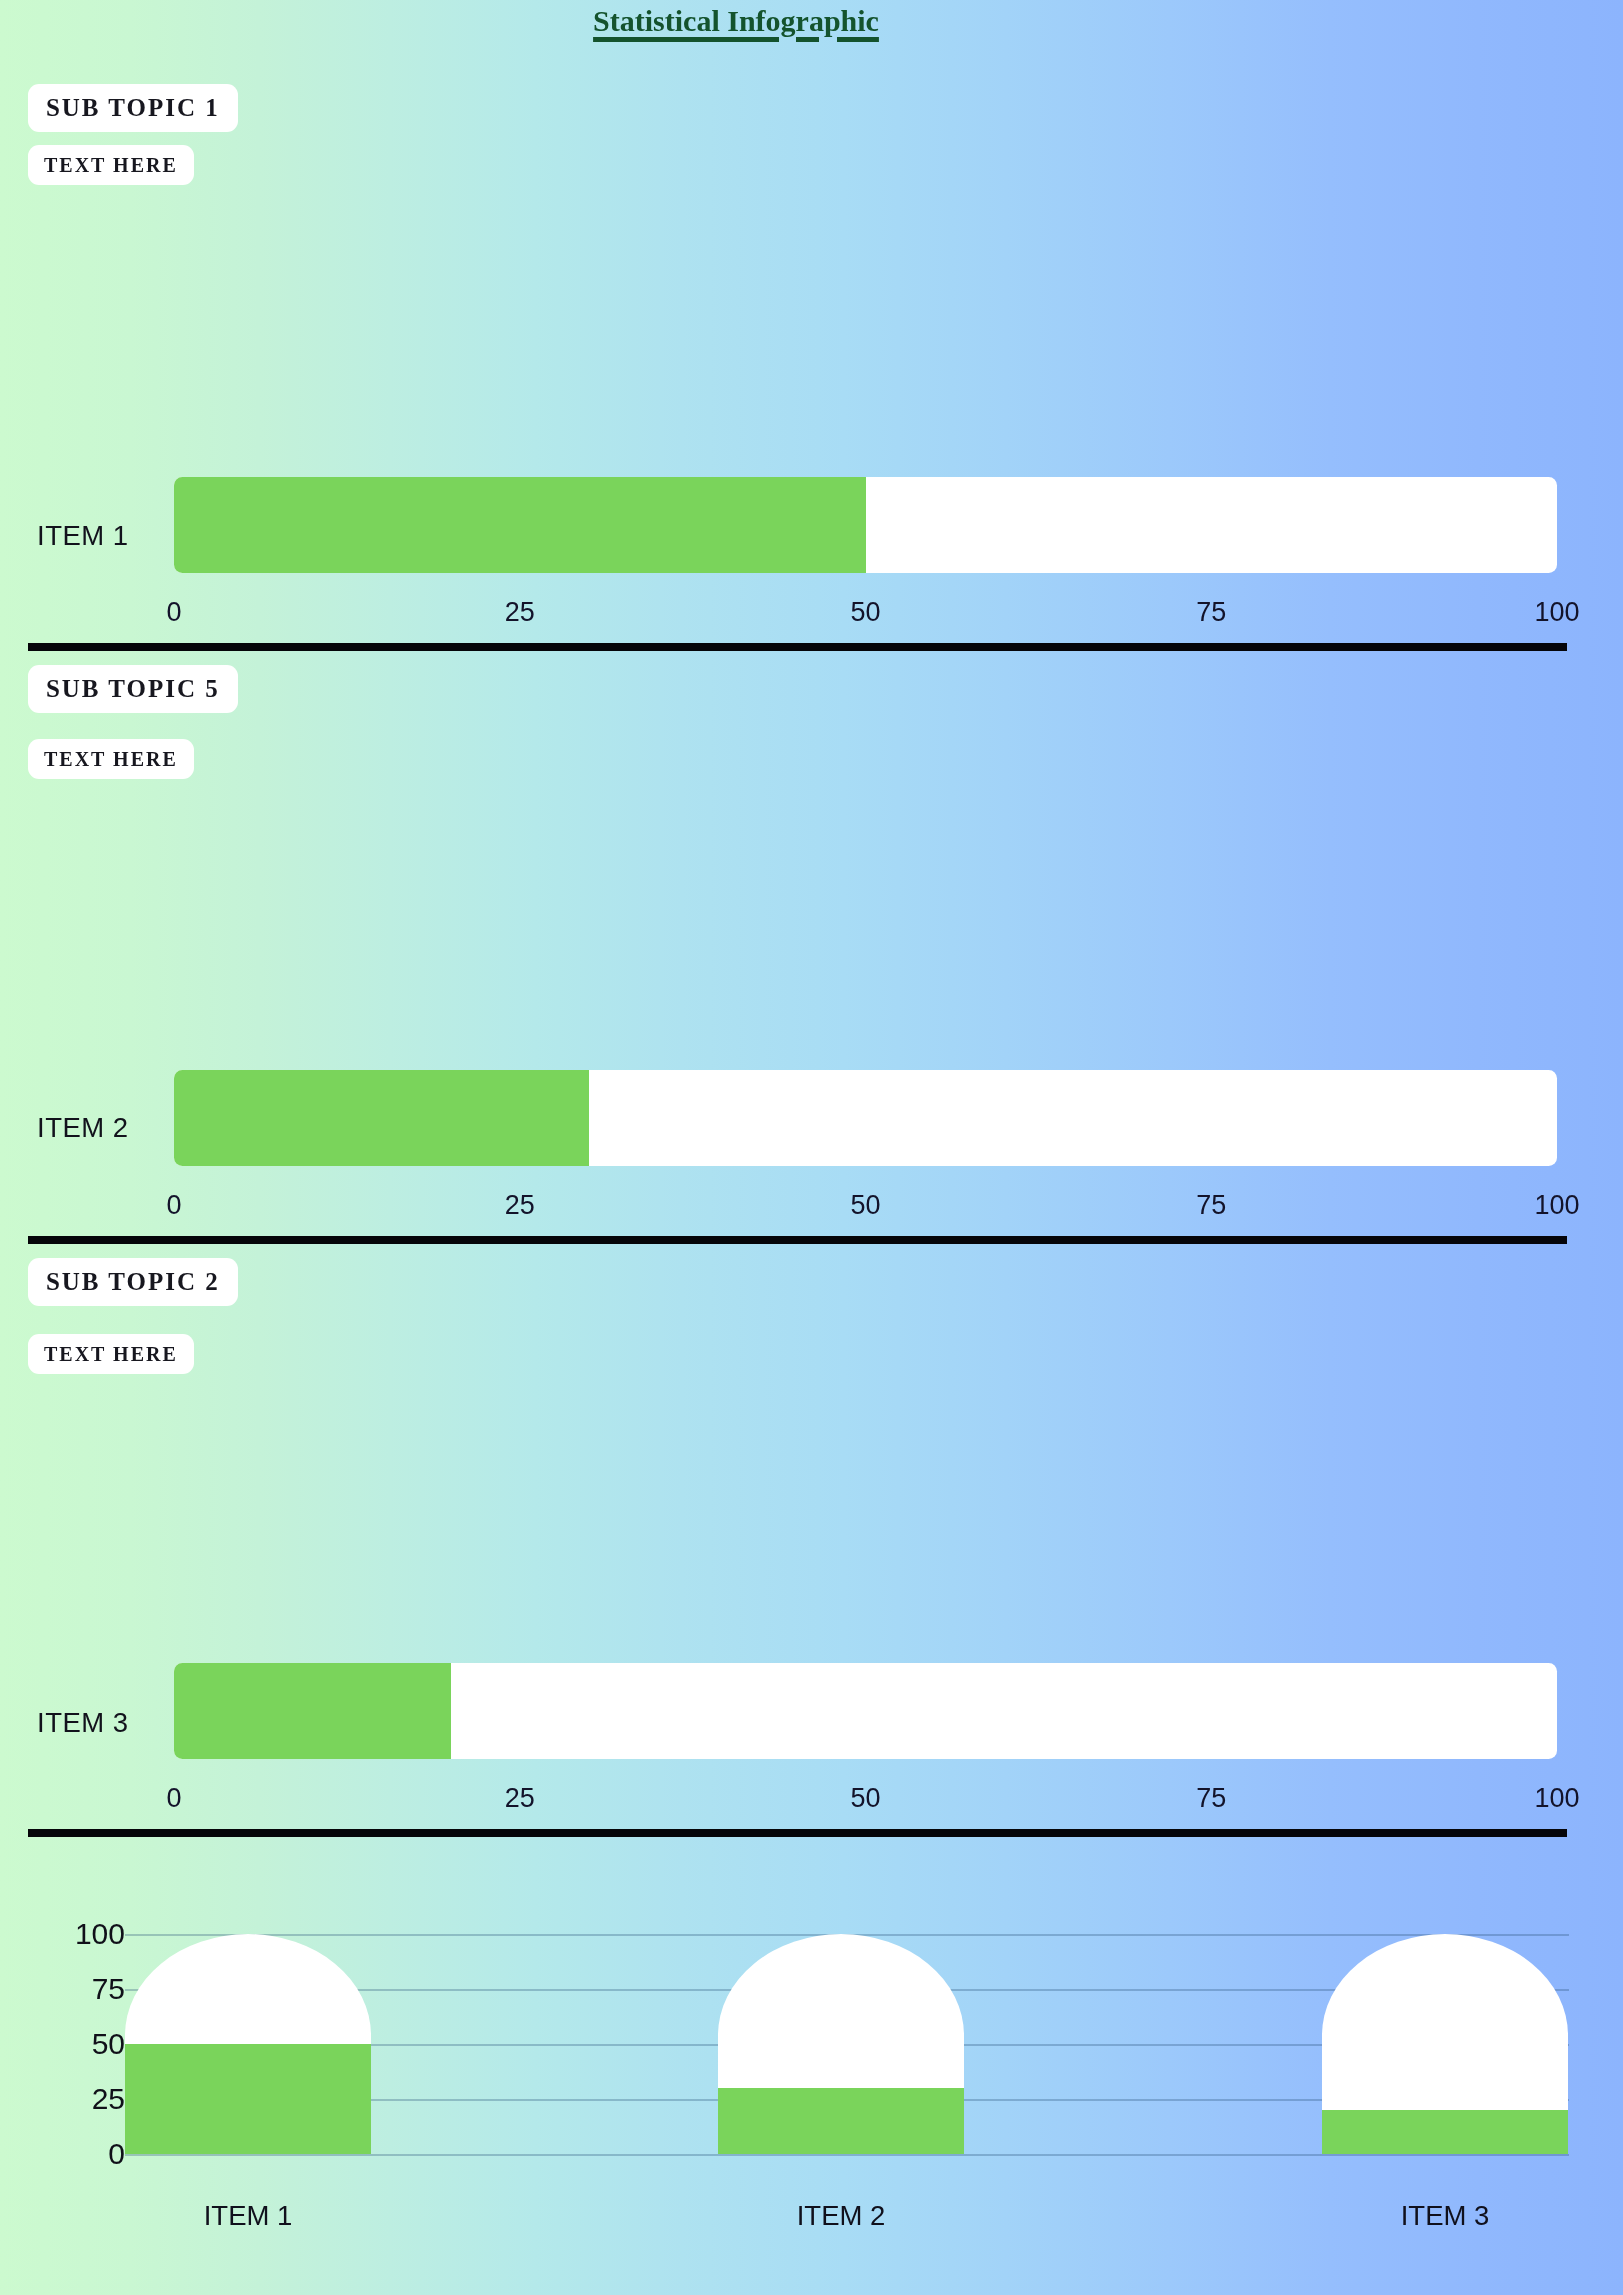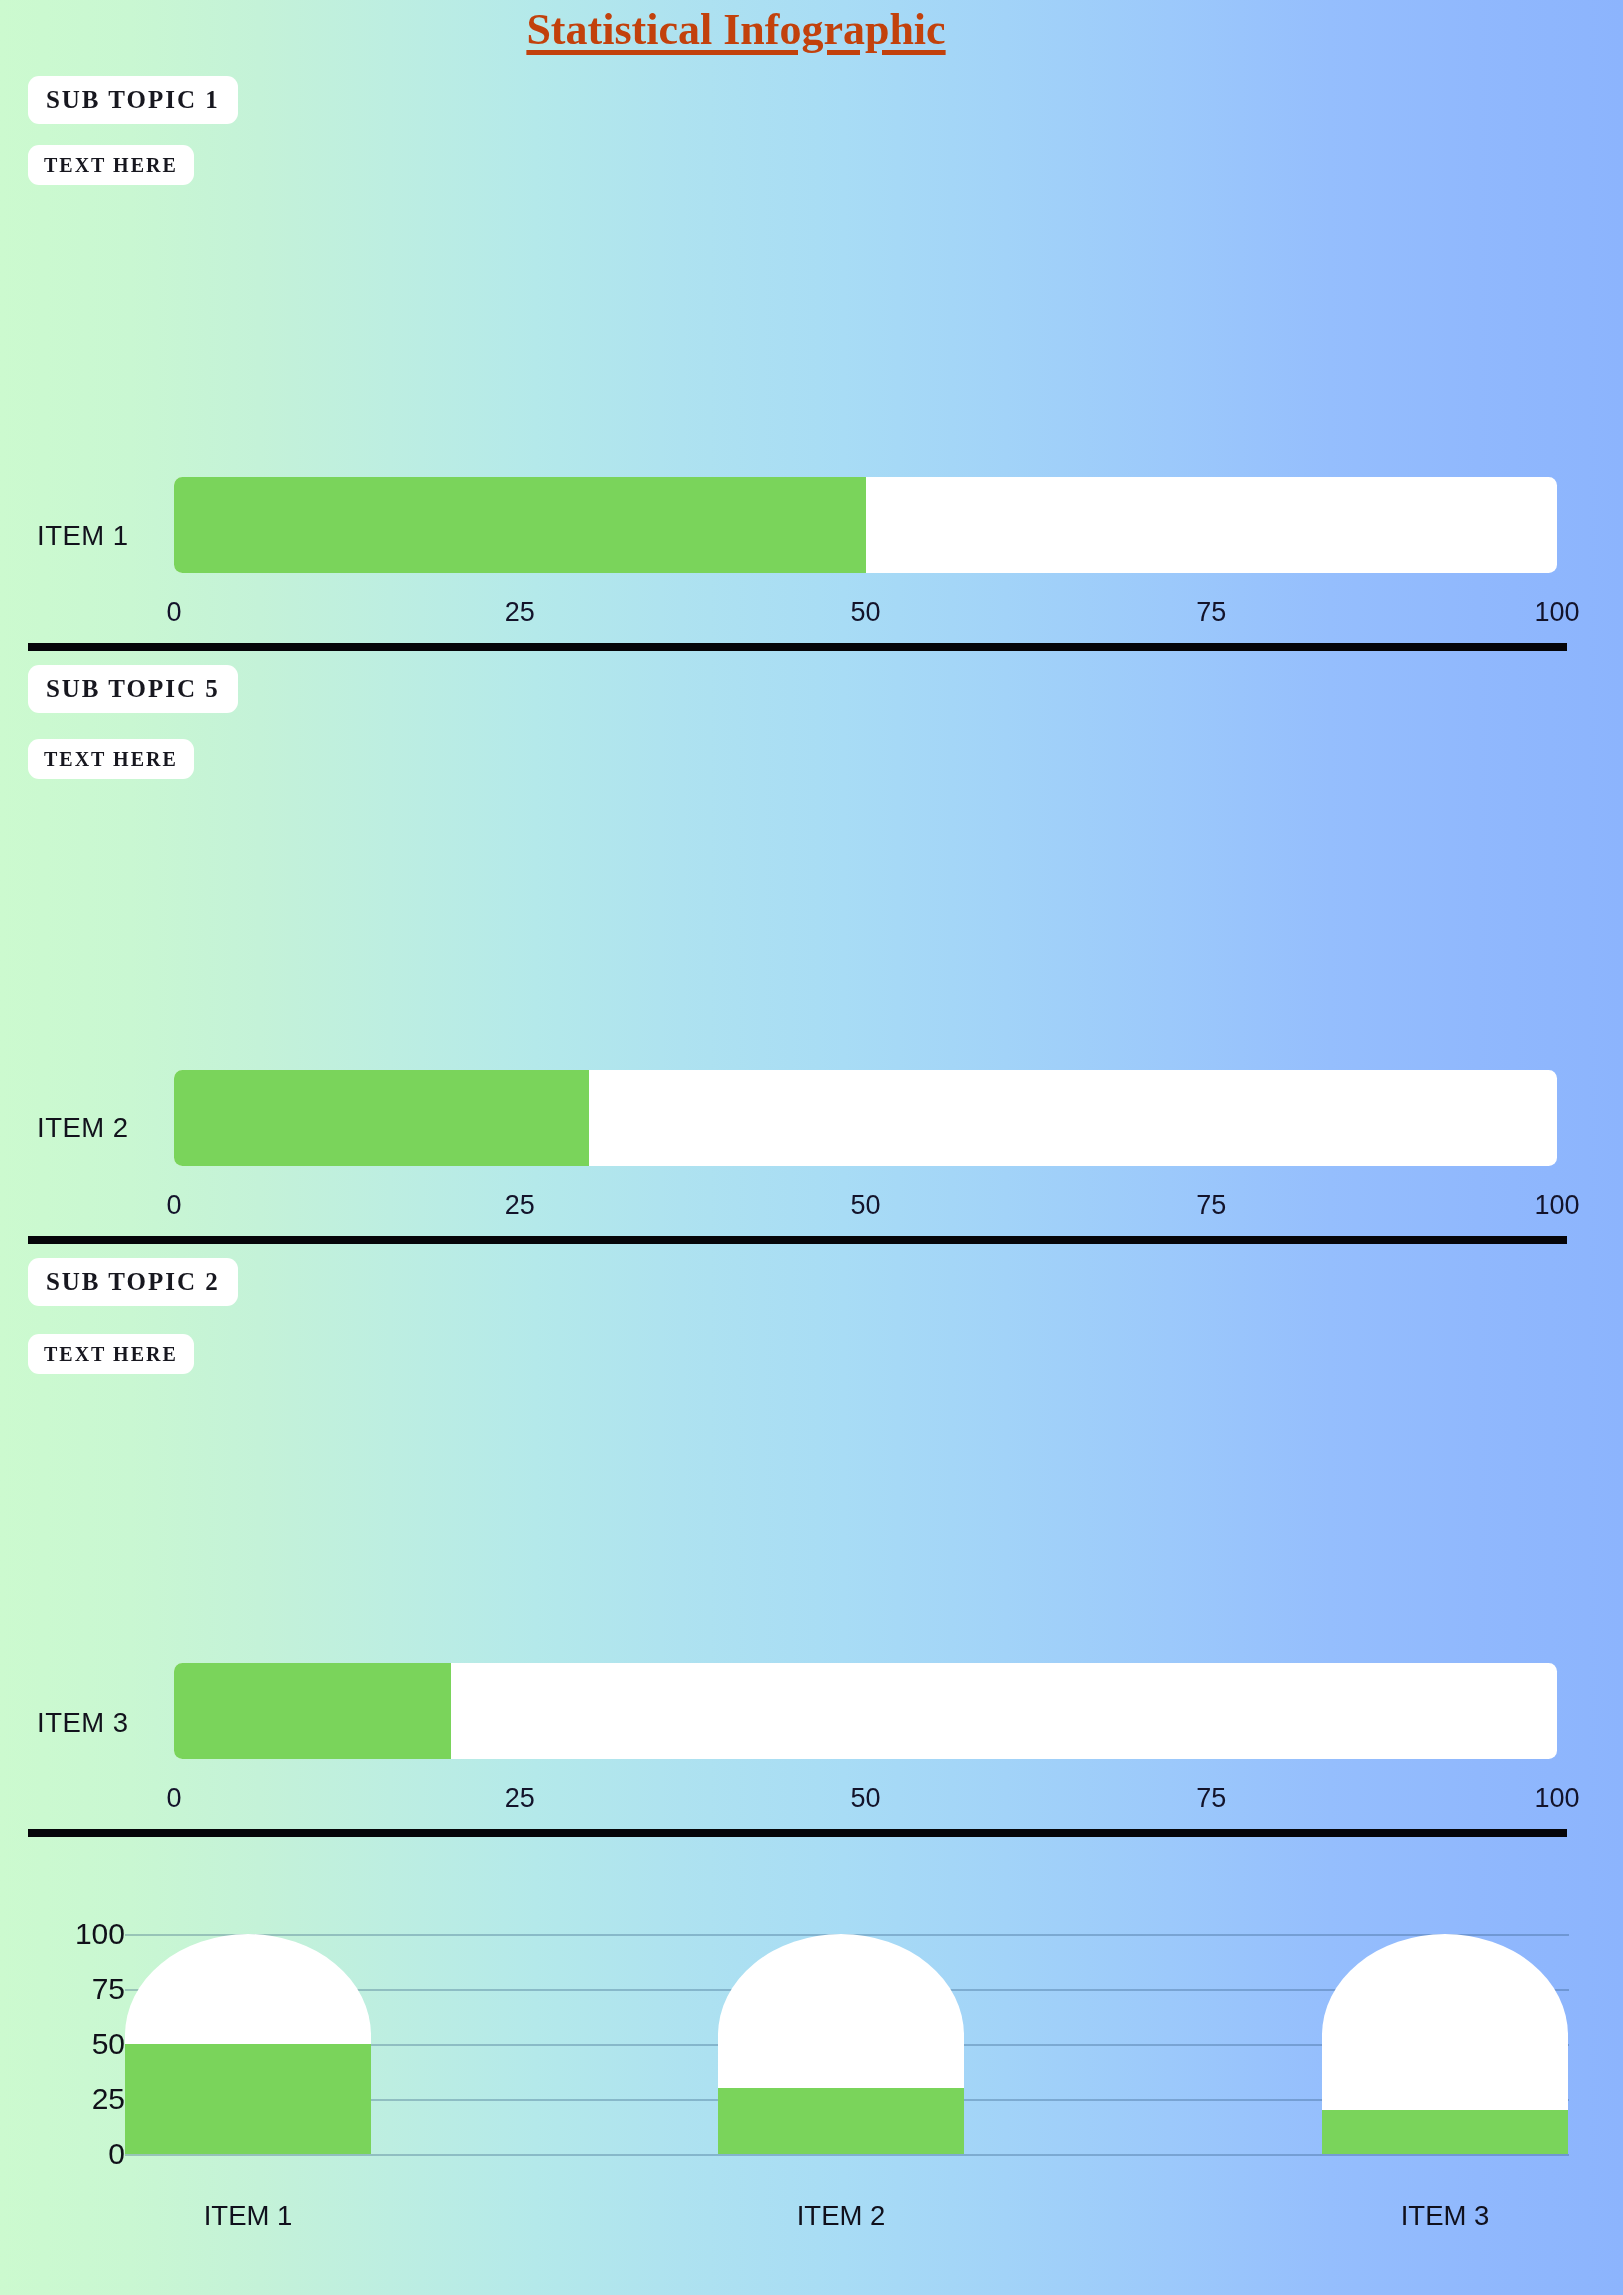--- a/index.html
+++ b/index.html
@@ -34,22 +34,22 @@
 
   
   .title {
     position: absolute;
     top: 3.7px;
     left: 0;
     width: 1472px;
     text-align: center;
     font-family: "Liberation Serif", "DejaVu Serif", serif;
     font-weight: bold;
-    font-size: 44px;
-    color: #c2410c;
+    font-size: 30px;
+    color: #14532d;
     text-decoration: underline;
     text-underline-offset: 5.5px;
     text-decoration-thickness: 4.6px;
     letter-spacing: 0px;
   }
 
   
   .pill {
     position: absolute;
     background: #ffffff;
@@ -163,21 +163,21 @@
     white-space: nowrap;
   }
 </style>
 </head>
 <body>
 
 <div class="page">
 
   <div class="title">Statistical Infographic</div>
 
-  <div class="pill pill-topic" style="left:27.5px; top:76px;">
+  <div class="pill pill-topic" style="left:27.5px; top:84px;">
     <span>SUB TOPIC 1</span>
   </div>
   <div class="pill pill-text" style="left:27.5px; top:145px;">
     <span>TEXT HERE</span>
   </div>
 
   <div class="barblock">
     <div class="bar-label" style="top:520px;">ITEM 1</div>
     <div class="bar-track" style="top:477px; height:96px;">
       <div class="bar-fill" id="fill-1" style="width: 50%;"></div>

